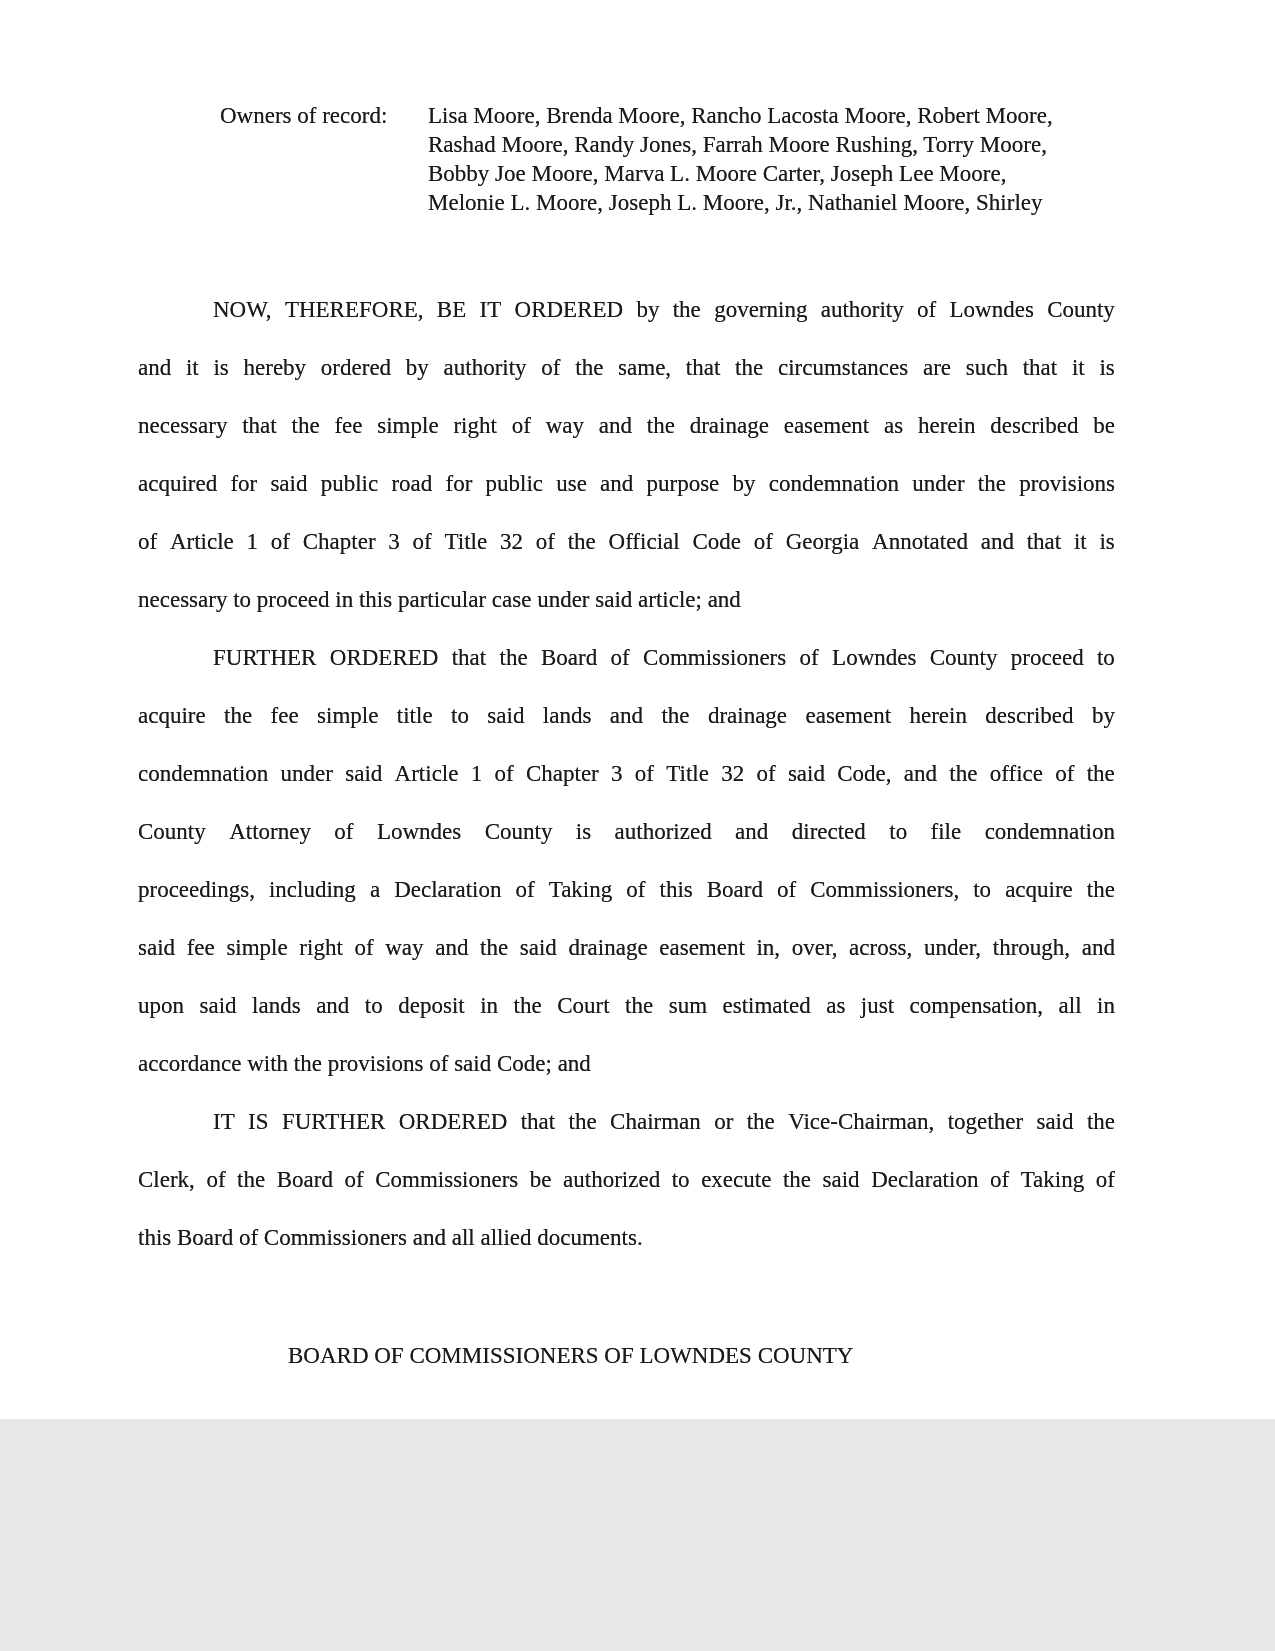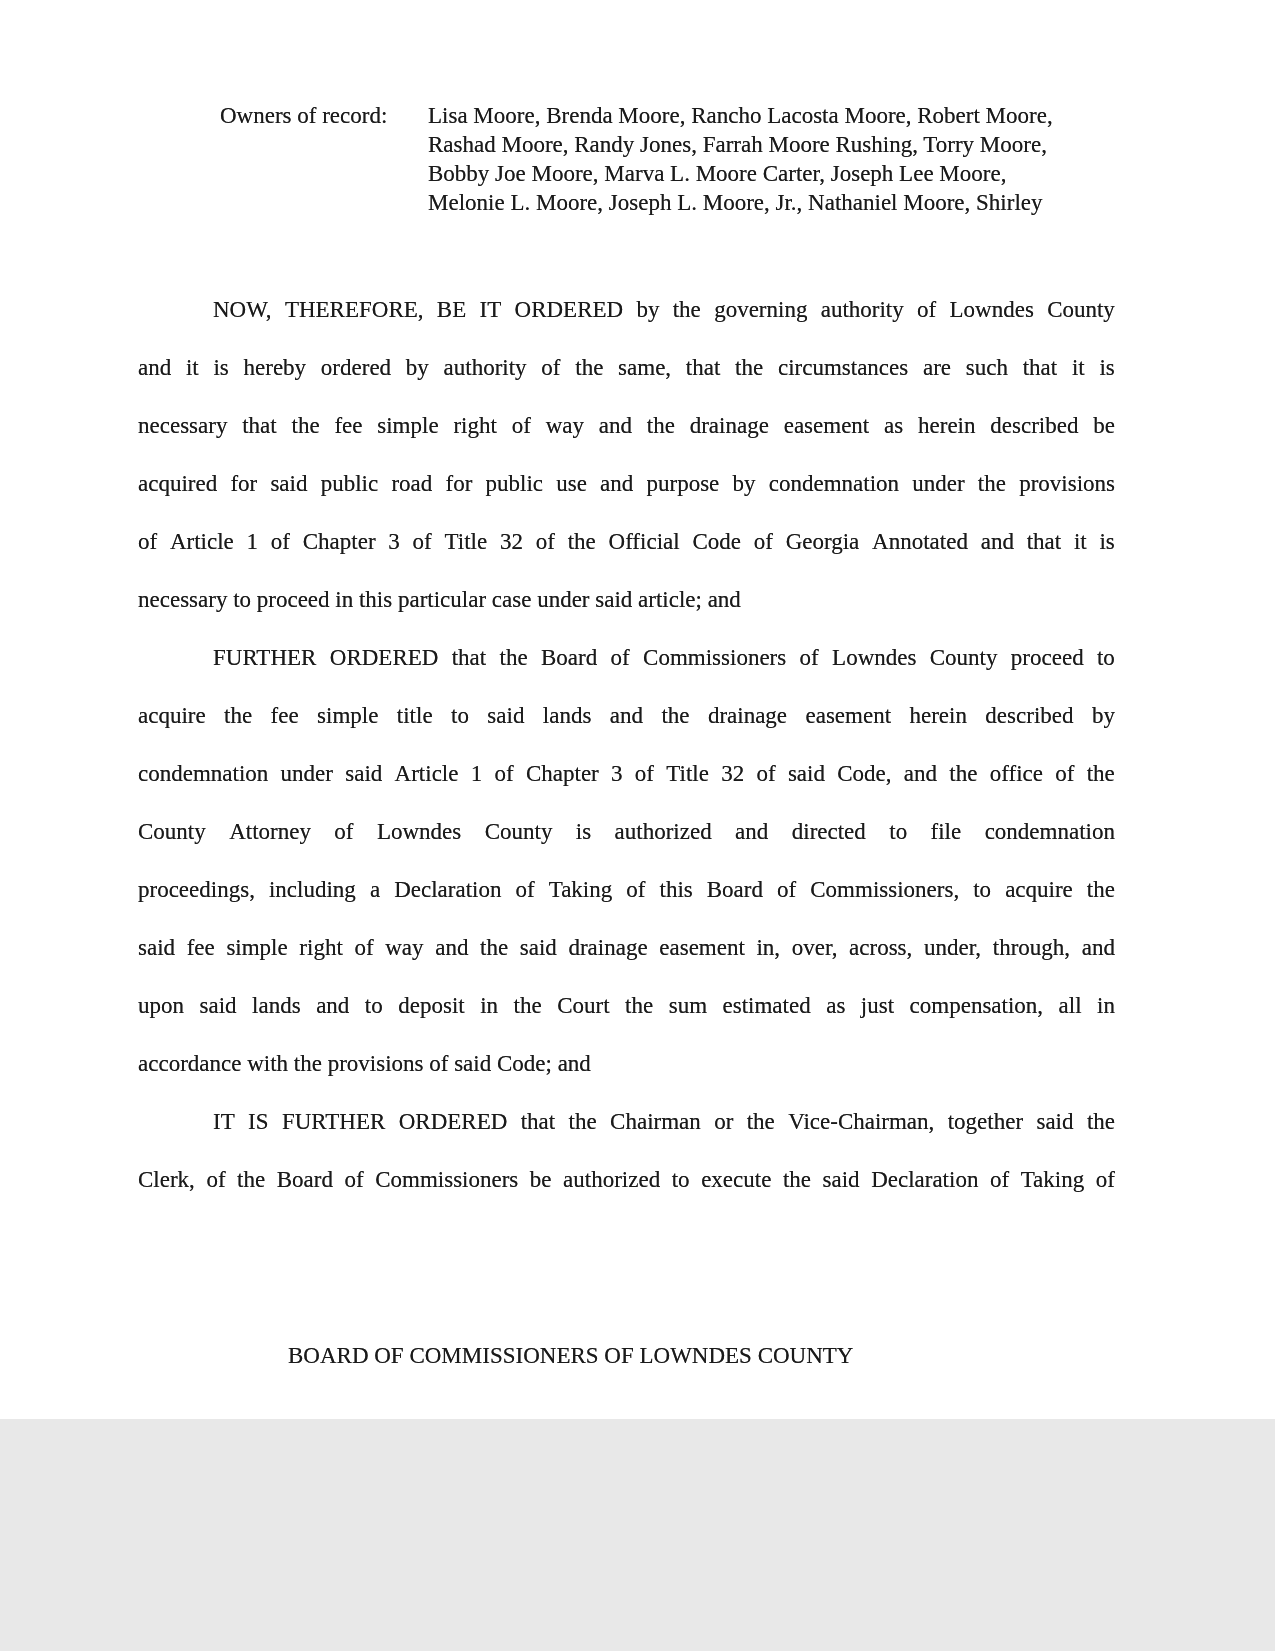--- a/index.html
+++ b/index.html
@@ -306,20 +306,21 @@
         <span>authorized</span>
         <span>to</span>
         <span>execute</span>
         <span>the</span>
         <span>said</span>
         <span>Declaration</span>
         <span>of</span>
         <span>Taking</span>
         <span>of</span>
       </div>
+      <div class="lline">this Board of Commissioners and all allied documents.</div>
     </div>
 
 
   <div class="board-line">BOARD OF COMMISSIONERS OF LOWNDES COUNTY</div>
 
   <div class="sig-label-by">BY:</div>
   <div class="sig-line-by"></div>
   <div class="sig-name-by">Bill Slaughter</div>
   <div class="sig-title-by">Chairman</div>
 

